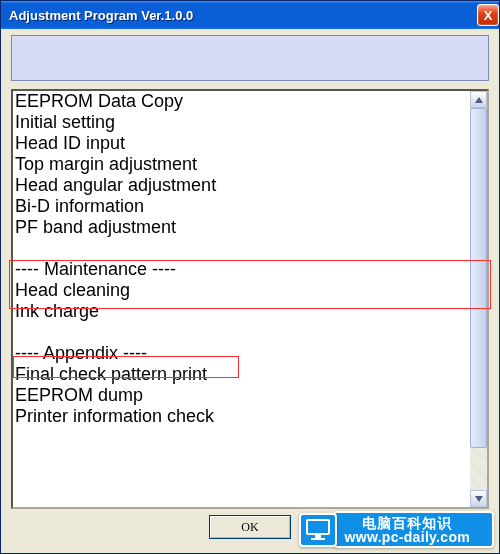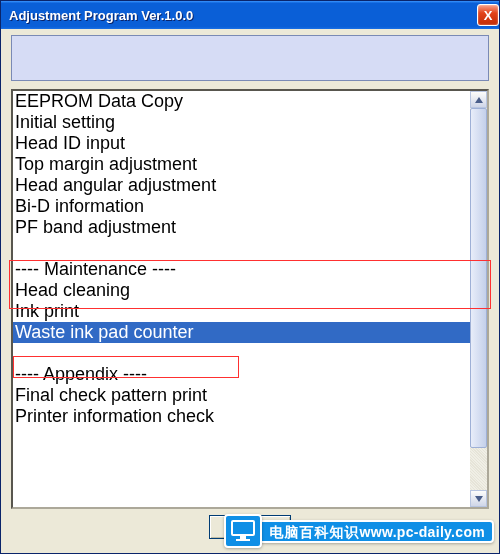--- a/index.html
+++ b/index.html
@@ -161,25 +161,25 @@
     justify-content: center;
     box-shadow: 0 1px 3px rgba(0,0,0,0.3);
     margin-right: -4px;
     z-index: 2;
   }
   .watermark .logo svg { display: block; }
   .watermark .textplate {
     background: #0f8fe6;
     border: 2px solid #fff;
     border-radius: 4px;
-    padding: 3px 7px 2px 10px;
+    padding: 3px 22px 2px 10px;
     box-shadow: 0 1px 3px rgba(0,0,0,0.3);
     color: #fff;
     display: flex;
-    flex-direction: row;
+    flex-direction: column;
     align-items: center;
     line-height: 1;
   }
   .watermark .cn { font-size: 14px; letter-spacing: 1px; }
   .watermark .en { font-size: 14px; letter-spacing: 0.3px; }
 </style>
 </head>
 <body>
 
 <div class="window">
@@ -198,25 +198,25 @@
           <div class="item">EEPROM Data Copy</div>
           <div class="item">Initial setting</div>
           <div class="item">Head ID input</div>
           <div class="item">Top margin adjustment</div>
           <div class="item">Head angular adjustment</div>
           <div class="item">Bi-D information</div>
           <div class="item">PF band adjustment</div>
           <div class="item blank"></div>
           <div class="item">---- Maintenance ----</div>
           <div class="item">Head cleaning</div>
-          <div class="item">Ink print</div>
-          <div class="item selected">Waste ink pad counter</div>
+          <div class="item">Ink charge</div>
           <div class="item blank"></div>
           <div class="item">---- Appendix ----</div>
           <div class="item">Final check pattern print</div>
+          <div class="item">EEPROM dump</div>
           <div class="item">Printer information check</div>
         </div>
       <div class="scrollbar">
         <div class="sbbtn">
           <svg width="8" height="6" viewBox="0 0 8 6">
               <path d="M4 0 L8 6 L0 6 Z" fill="#4a5e8a"></path>
             </svg>
         </div>
         <div class="sbtrack">
           <div class="sbthumb"></div>

